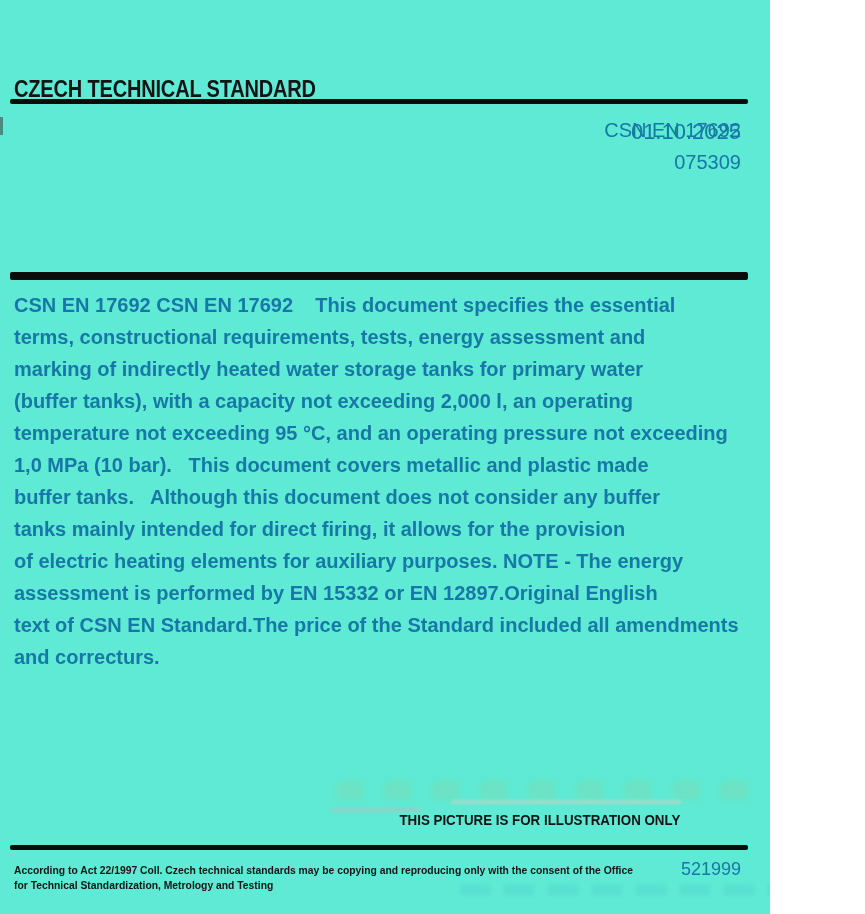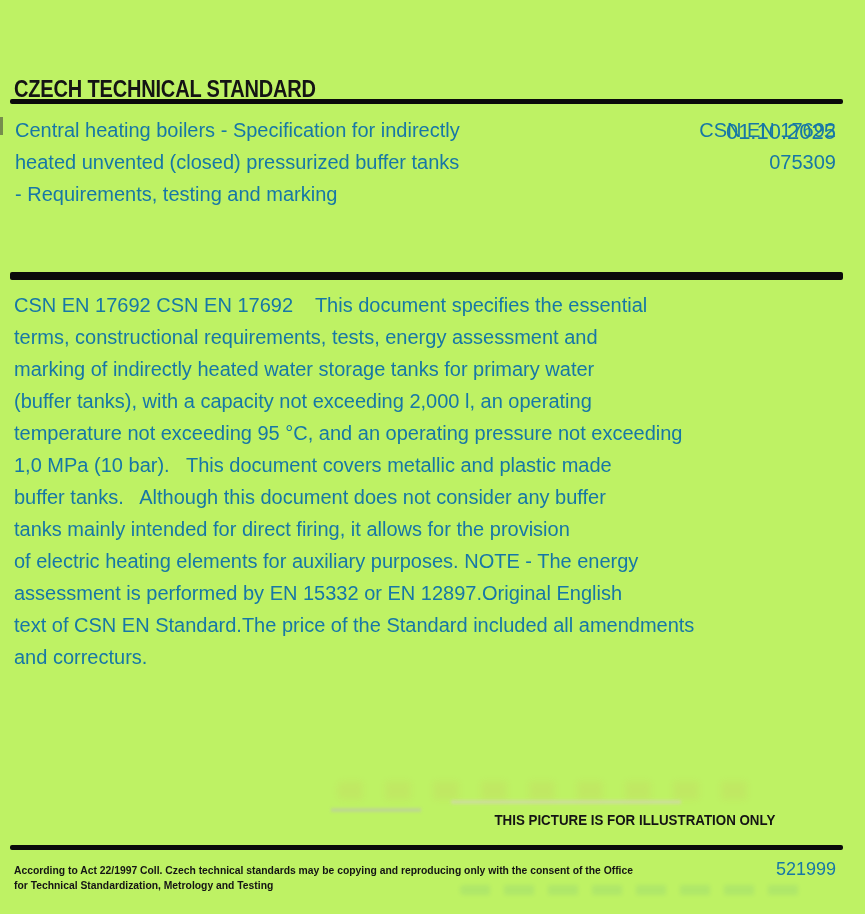--- a/index.html
+++ b/index.html
@@ -2,23 +2,23 @@
 <html style="--accent: #1777A6; --ink: #141414;"><head>
 <meta charset="utf-8">
 <style>
   :root{
     --accent:#1777A6;
     --ink:#141414;
   }
   html,body{margin:0;padding:0;background:#ffffff;}
   .sheet{
     position:relative;
-    width:865px;
+    width:770px;
     height:914px;
-    background:#bef264;
+    background:#5eead4;
     overflow:hidden;
     font-family:"Liberation Sans", sans-serif;
   }
 
   
   .std-header-title{
     position:absolute;
     left:14px;
     top:76px;
     font-size:23px;
@@ -69,20 +69,21 @@
   
   .abstract{
     position:absolute;
     left:14px;
     top:289px;
     width:800px;
     font-size:20px;
     line-height:32px;
     color:var(--accent);
     white-space:pre-wrap;
+    font-weight:bold;
   }
 
   
   .artifact{position:absolute;pointer-events:none;}
   .artifact-edge{left:0;top:117px;width:3px;height:18px;background:#3a3a3a;opacity:.55;}
   .artifact-smudge{
     left:337px;top:781px;width:425px;height:19px;
     background:repeating-linear-gradient(90deg, rgba(205,175,95,.30) 0 26px, rgba(255,255,255,0) 26px 48px);
     filter:blur(3px);
     opacity:.45;
@@ -137,23 +138,20 @@
 <body>
 
 <div class="sheet">
 
   <div class="std-header-title">CZECH TECHNICAL STANDARD</div>
 
   <div class="std-header-date">01.10.2025</div>
 
   <div class="rule rule-1"></div>
 
-  <div class="standard-title">Central heating boilers - Specification for indirectly
-heated unvented (closed) pressurized buffer tanks
-- Requirements, testing and marking</div>
 
   <div class="standard-numbers">
     <div>CSN EN 17692</div>
     <div>075309</div>
   </div>
 
   <div class="rule rule-2"></div>
 
   <div class="abstract">CSN EN 17692 CSN EN 17692    This document specifies the essential
 terms, constructional requirements, tests, energy assessment and

